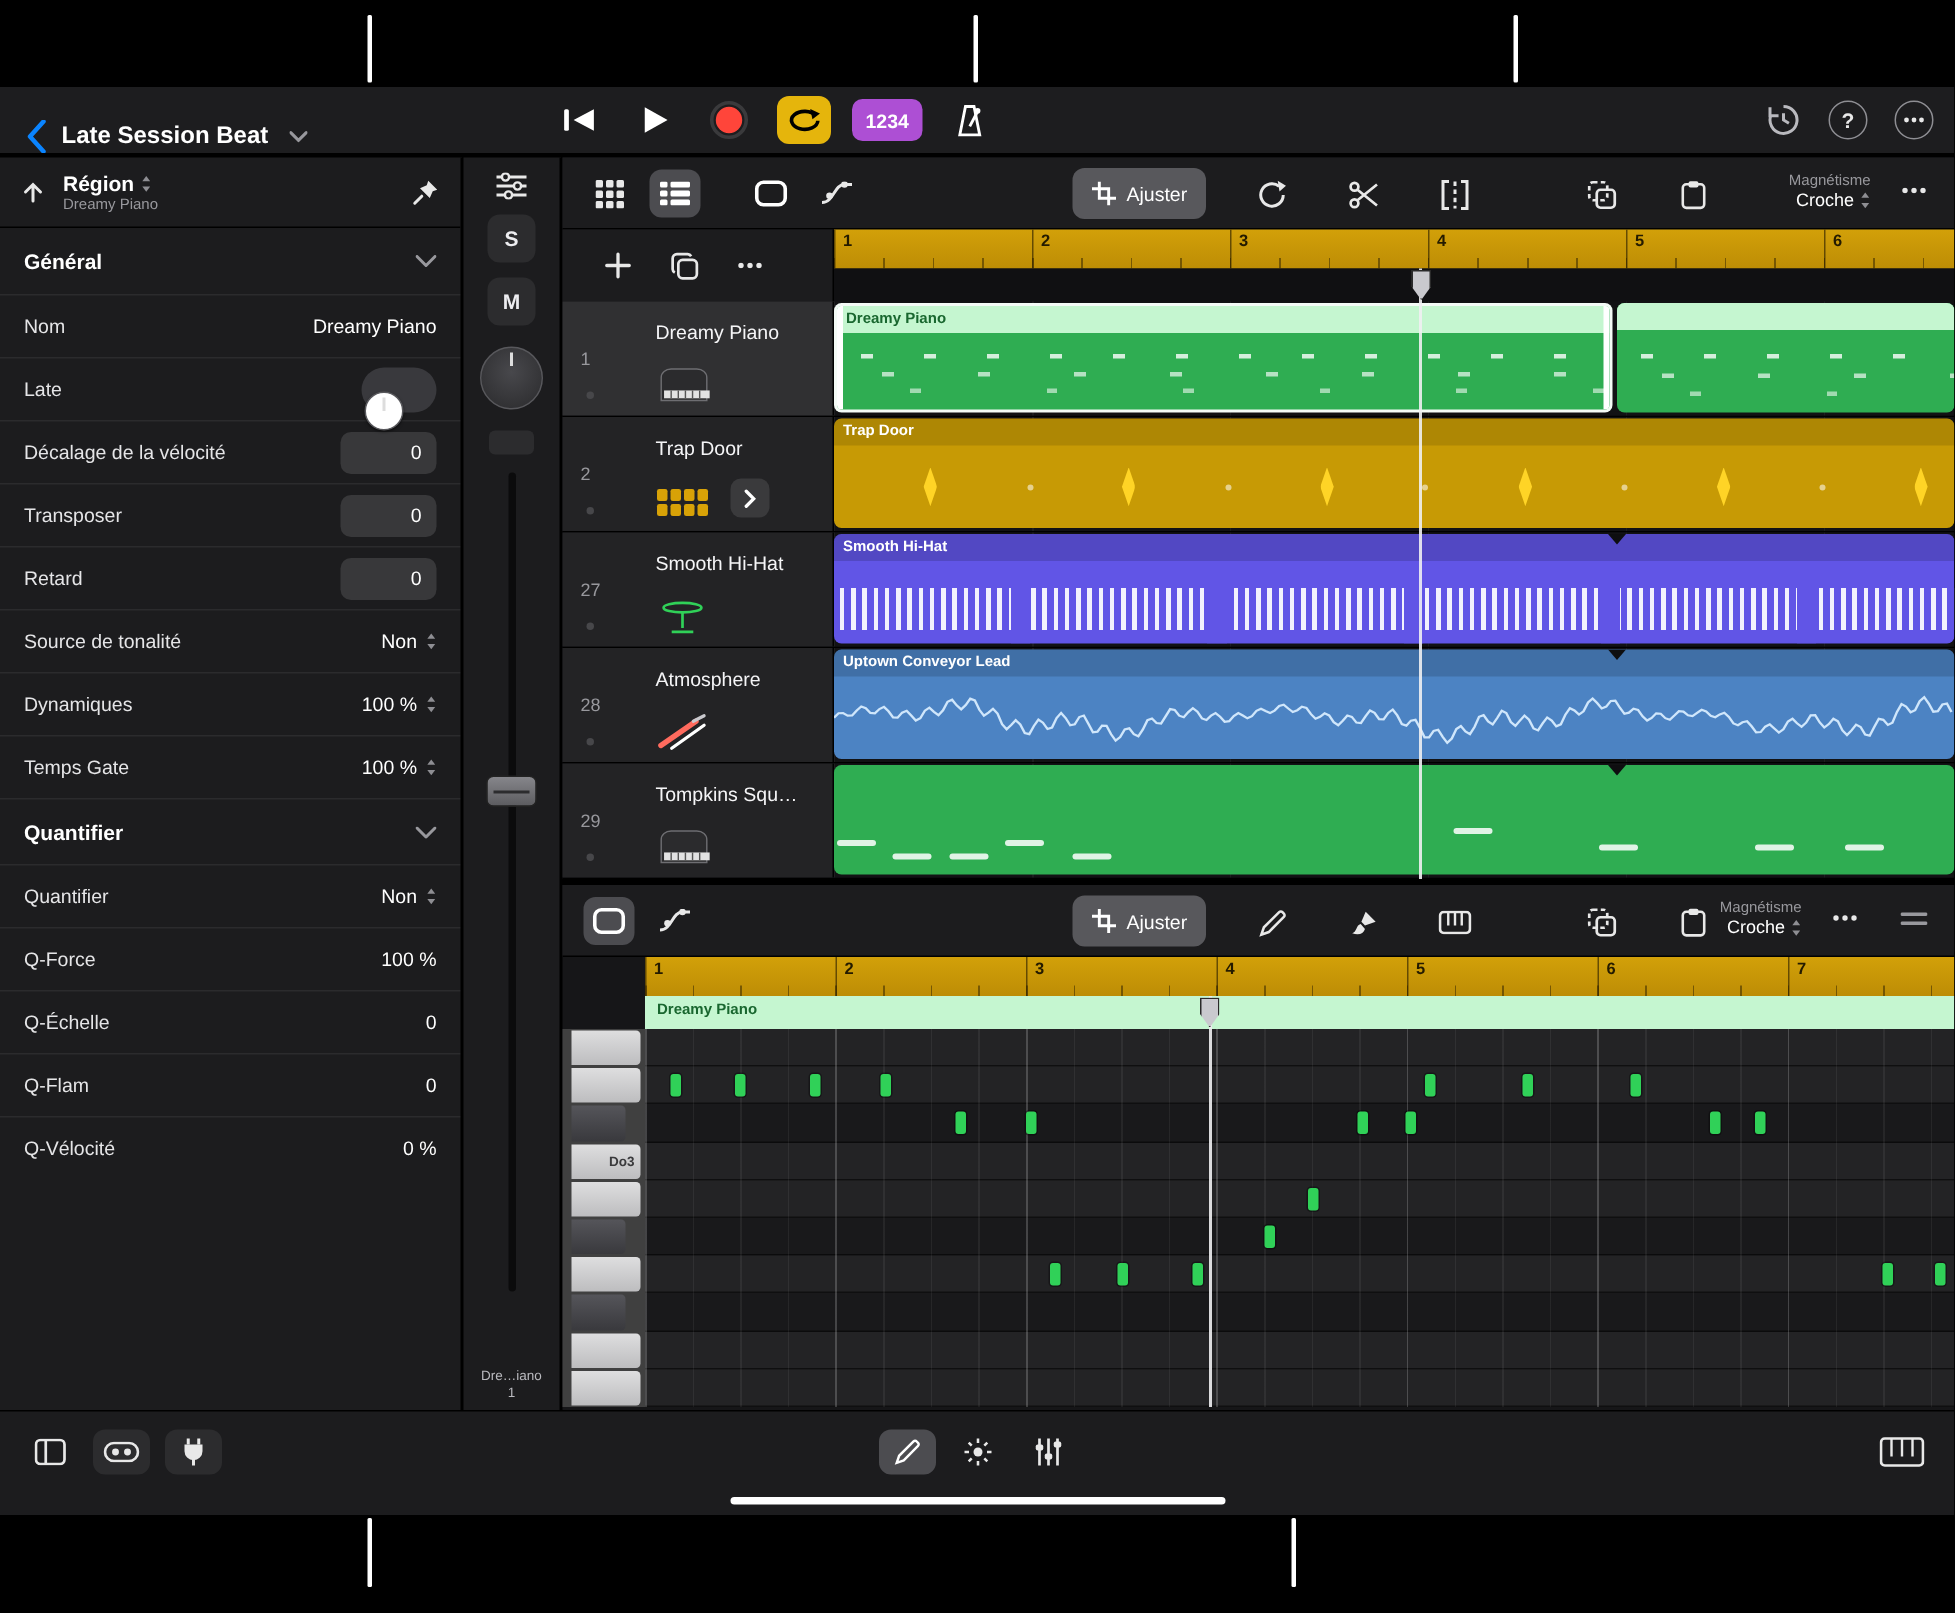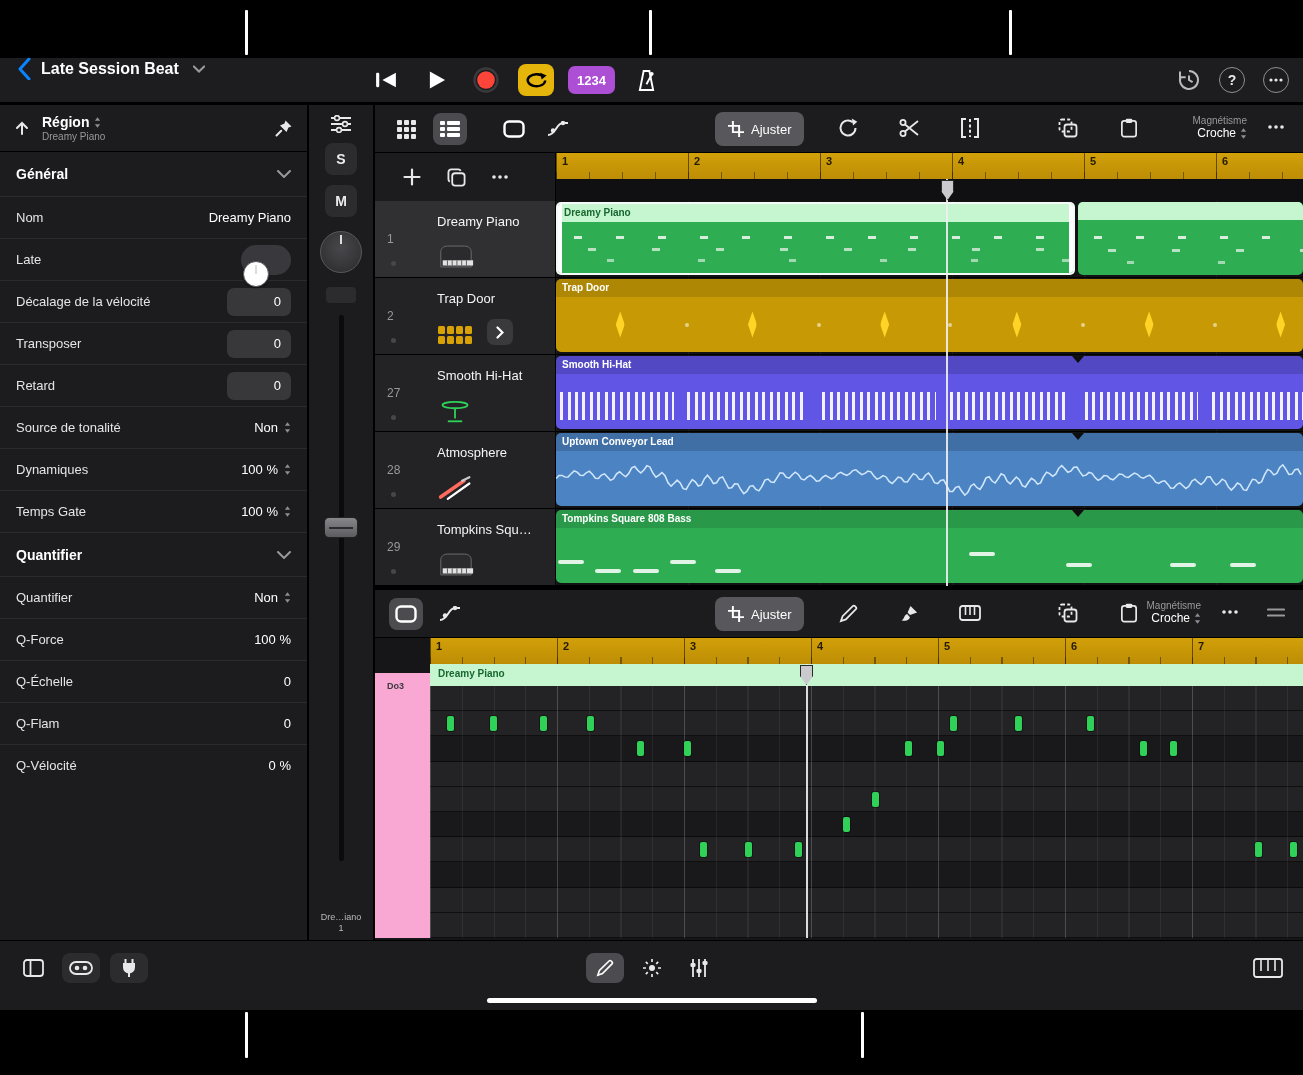--- a/index.html
+++ b/index.html
@@ -3,21 +3,21 @@
 <meta charset="utf-8">
 <style>
 *{margin:0;padding:0;box-sizing:border-box}
 html,body{background:#000}
 body{font-family:"Liberation Sans","DejaVu Sans",sans-serif;color:#fff}
 #app{position:relative;width:1303px;height:1075px;background:#000;overflow:hidden}
 svg{display:block}
 .tick{position:absolute;width:3px;background:#fff;border-radius:1px}
 
 
-#header{position:absolute;top:58px;left:0;right:0;height:46px;background:#1d1d1f;border-bottom:2px solid #000;display:flex;align-items:flex-start}
+#header{position:absolute;top:58px;left:0;right:0;height:46px;background:#1d1d1f;border-bottom:2px solid #000;display:flex;align-items:flex-end}
 .hleft{display:flex;align-items:center;gap:10px;padding-left:18px}
 .title{font-size:16px;font-weight:700;color:#fff}
 .title-chev{margin-left:4px}
 .transport{position:absolute;left:368px;top:0;height:100%;display:flex;align-items:center;gap:14px}
 .tbtn{width:36px;height:32px;display:flex;align-items:center;justify-content:center;border-radius:8px}
 .cycle{background:var(--c-cycle,#e5b50c)}
 .lcd{height:34px;background:#090909;border-radius:8px;display:flex;align-items:center;gap:12px;padding:0 12px;min-width:200px}
 .lcd .big{font-size:16px;font-weight:700;letter-spacing:1px;color:#fff;white-space:nowrap}
 .lcd .small{display:flex;flex-direction:column;line-height:11px;font-size:10px;color:#d8d8d8;text-align:right}
 .countin{height:28px;padding:0 9px;border-radius:7px;background:var(--c-count_in,#ad4fd4);font-size:13px;font-weight:700;display:flex;align-items:center}
@@ -52,21 +52,21 @@
 .ftrack{width:5px;height:92%;background:#0b0b0c;border-radius:3px}
 .fhandle{position:absolute;left:50%;transform:translateX(-50%);top:34%;width:34px;height:21px;border-radius:5px;background:linear-gradient(#86868b,#5c5c60);border:1px solid #222}
 .fhandle::after{content:"";position:absolute;left:4px;right:4px;top:50%;height:2px;background:#2c2c2e}
 .striplabel{font-size:9px;color:#b9b9be;text-align:center;line-height:11px;padding:4px 0 6px}
 
 
 .toolbar{position:absolute;top:0;left:0;right:0;height:48px;background:#1c1c1e;border-bottom:1px solid #000}
 .ibtn{width:34px;height:32px;border-radius:8px;display:flex;align-items:center;justify-content:center;color:#e8e8e8}
 .ibtn.sel{background:#4c4c50}
 .tleft{position:absolute;left:14px;top:8px;display:flex;gap:10px;align-items:center}
-.tcenter{position:absolute;left:340px;top:7px;display:flex;gap:27px;align-items:flex-start}
+.tcenter{position:absolute;left:340px;top:7px;display:flex;gap:27px;align-items:flex-end}
 .adjust{display:flex;align-items:center;gap:7px;background:#58585c;border-radius:8px;height:34px;padding:0 13px;font-size:13px;color:#fff}
 .tright{position:absolute;right:10px;top:6px;display:flex;gap:12px;align-items:center}
 .snap{text-align:right;line-height:13px}
 .snap .s1{font-size:10px;color:#98989d}
 .snap .s2{font-size:12px;color:#fff;display:flex;align-items:center;gap:4px;justify-content:flex-end}
 .gapsp{width:10px}
 
 
 #tracks{position:absolute;top:105px;left:375px;width:928px;height:481px;background:#121214}
 .tracks-lefthead{position:absolute;top:48px;left:0;width:181px;height:48px;background:#1c1c1e;border-right:1px solid #000;display:flex;align-items:center;gap:26px;padding-left:28px}
@@ -108,21 +108,21 @@
 .gdash{position:absolute;width:26px;height:4px;border-radius:2px;background:rgba(255,255,255,.85);transform:translate(-50%,-50%)}
 .notch{position:absolute;top:0;left:69.9%;width:0;height:0;border-left:6px solid transparent;border-right:6px solid transparent;border-top:7px solid #0e0e10;transform:translateX(-50%);z-index:4}
 .playhead{position:absolute;width:2px;background:rgba(240,240,242,.9);z-index:6}
 .ph-handle{position:absolute;width:13px;height:20px;background:#c9c9ce;border:1px solid #2a2a2a;clip-path:polygon(0 0,100% 0,100% 55%,50% 100%,0 55%);z-index:7}
 
 
 #pianoroll{position:absolute;top:590px;left:375px;width:928px;height:350px;background:#161618}
 .pr-ruler{position:absolute;top:48px;left:55px;right:0;height:26px;background:linear-gradient(var(--c-ruler,#d2a009),#bd8d05);overflow:hidden;display:flex}
 .pr-ruler::after{content:"";position:absolute;left:0;right:0;bottom:0;height:7px;background:repeating-linear-gradient(90deg,rgba(43,30,0,.5) 0 1px,transparent 1px 31.75px)}
 .pr-strip{position:absolute;top:74px;left:55px;right:0;height:22px;background:var(--c-green_light,#c5f6d0);color:#19672f;font-size:10px;font-weight:700;padding:4px 8px 0}
-#pr-keys{position:absolute;top:83px;left:0;width:55px;bottom:2px;background:#f9a8d4;display:flex;flex-direction:row}
+#pr-keys{position:absolute;top:96px;left:0;width:55px;bottom:2px;background:#404040;display:flex;flex-direction:column}
 .key{height:25.2px;padding:1px 3px 1px 6px}
 .key>div{height:100%;border-radius:0 3px 3px 0;background:linear-gradient(#dededf,#bdbdbf);position:relative}
 .key.b>div{background:linear-gradient(#55555a,#39393d);width:78%}
 .keylabel{position:absolute;right:4px;top:50%;transform:translateY(-50%);font-size:9px;color:#3a3a3c;font-weight:700}
 #pr-grid{position:absolute;top:96px;left:55px;right:0;bottom:2px;overflow:hidden}
 .lanebg{height:25.2px;border-bottom:1px solid rgba(0,0,0,.55);background:#232325}
 .lanebg.b{background:#19191b}
 .vlines{position:absolute;inset:0;background:repeating-linear-gradient(90deg,rgba(255,255,255,.06) 0 1px,transparent 1px 31.75px),repeating-linear-gradient(90deg,rgba(255,255,255,.14) 0 1px,transparent 1px 127px)}
 #pr-notes{position:absolute;inset:0}
 .note{position:absolute;width:7px;height:15px;border-radius:2px;background:var(--c-note,#30d158);box-shadow:0 0 0 1px rgba(0,0,0,.35)}
@@ -624,21 +624,20 @@
           <span class="ticon">
               <svg width="38" height="27" viewBox="0 0 40 28">
                 <path d="M4 25V9c0-3.5 3-6 7-6h18c4 0 7 2.5 7 6v16z" fill="#2b2b2d" stroke="#6e6e72"></path>
                 <rect x="6" y="18" width="32" height="5.5" fill="#e2e2e2"></rect>
                 <path d="M11 18v5.5M16 18v5.5M21 18v5.5M26 18v5.5M31 18v5.5" stroke="#555"></path>
               </svg>
             </span>
         </div>
         <div class="lane">
           <div class="region reg-green" style="left:0;right:0">
-            <div class="rhead">Tompkins Square 808 Bass</div>
             <div class="rbody" id="tompkins-art">
                 <div class="gdash" style="left: 2%; top: 62%;"></div>
                 <div class="gdash" style="left: 7%; top: 78%;"></div>
                 <div class="gdash" style="left: 12%; top: 78%;"></div>
                 <div class="gdash" style="left: 17%; top: 62%;"></div>
                 <div class="gdash" style="left: 23%; top: 78%;"></div>
                 <div class="gdash" style="left: 57%; top: 48%;"></div>
                 <div class="gdash" style="left: 70%; top: 68%;"></div>
                 <div class="gdash" style="left: 84%; top: 68%;"></div>
                 <div class="gdash" style="left: 92%; top: 68%;"></div>

